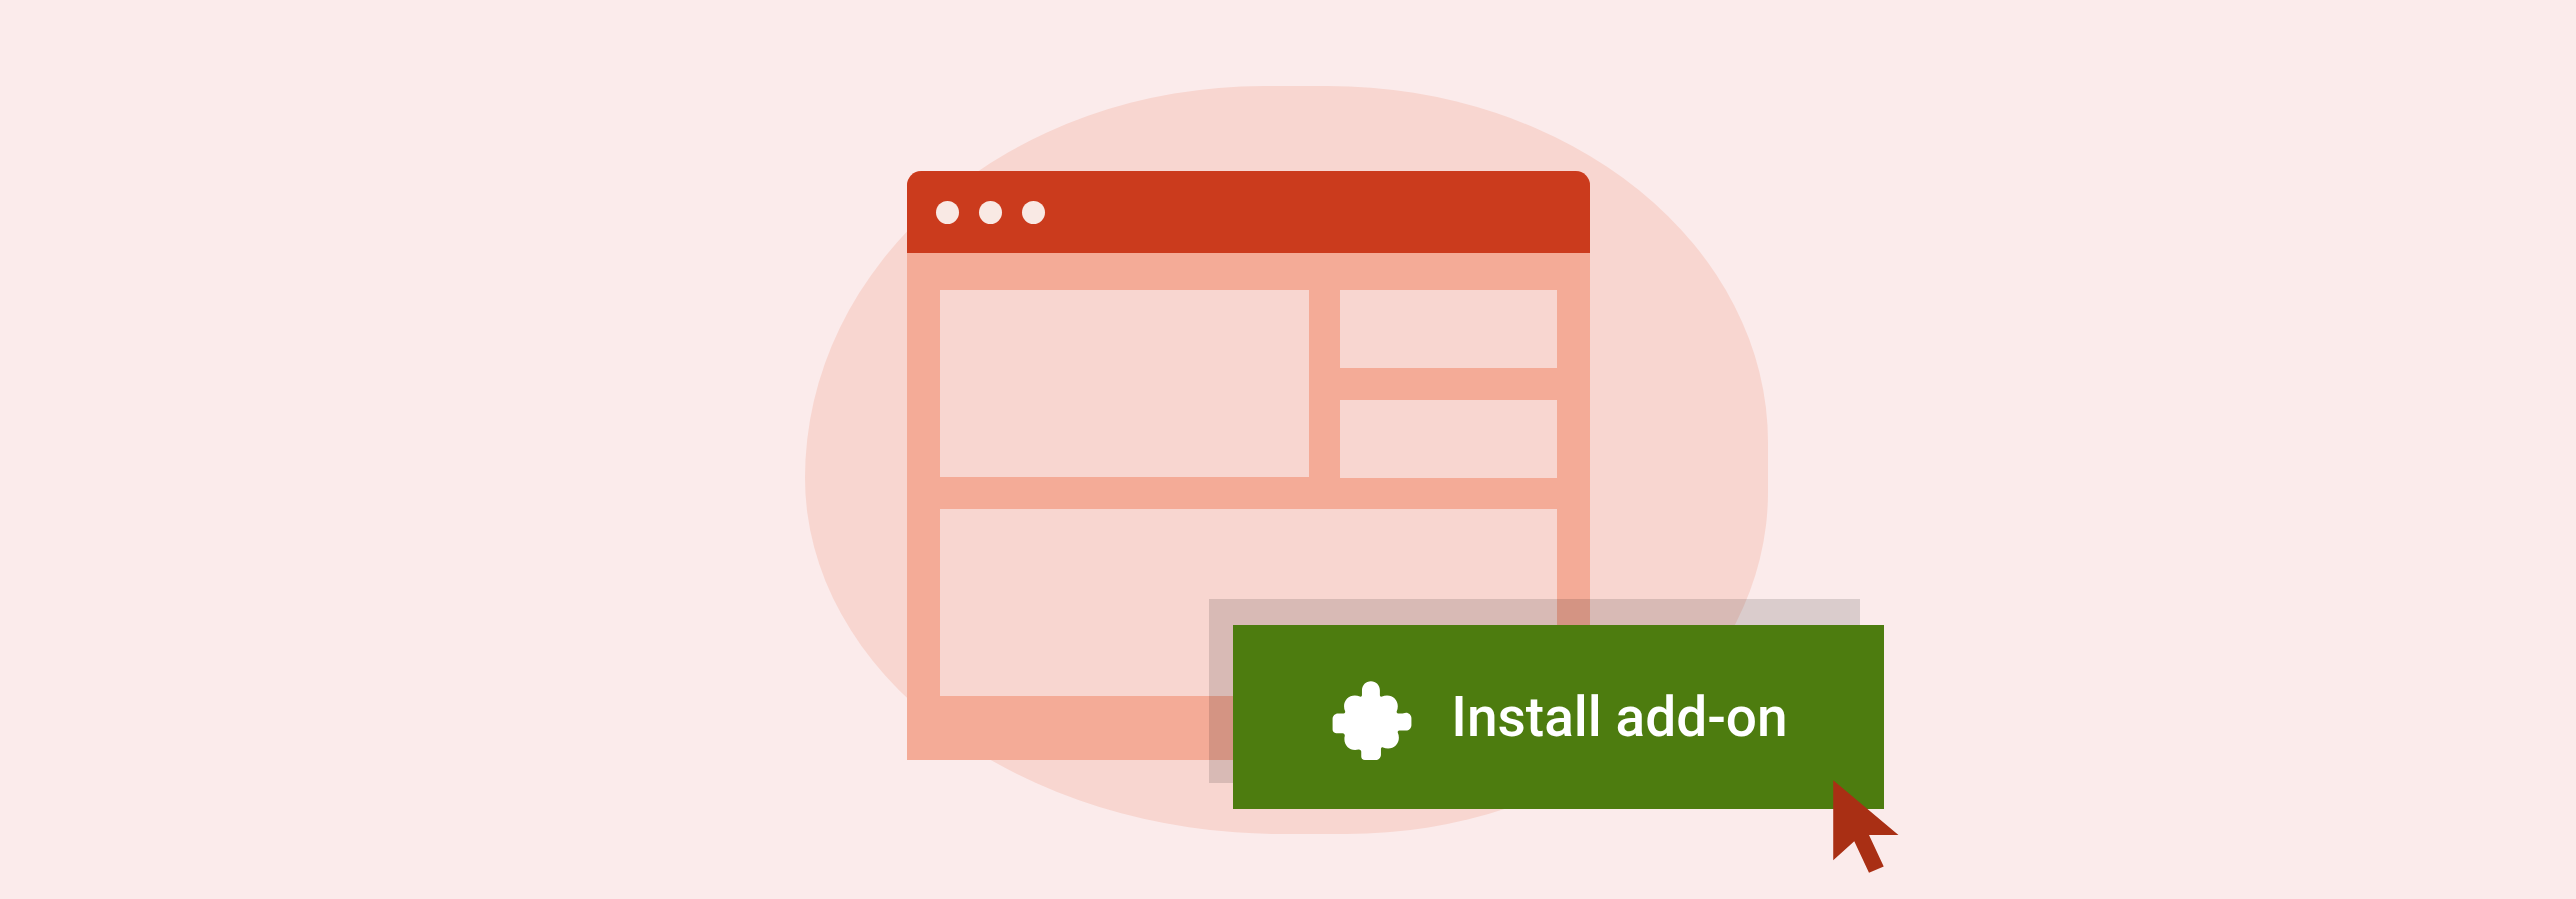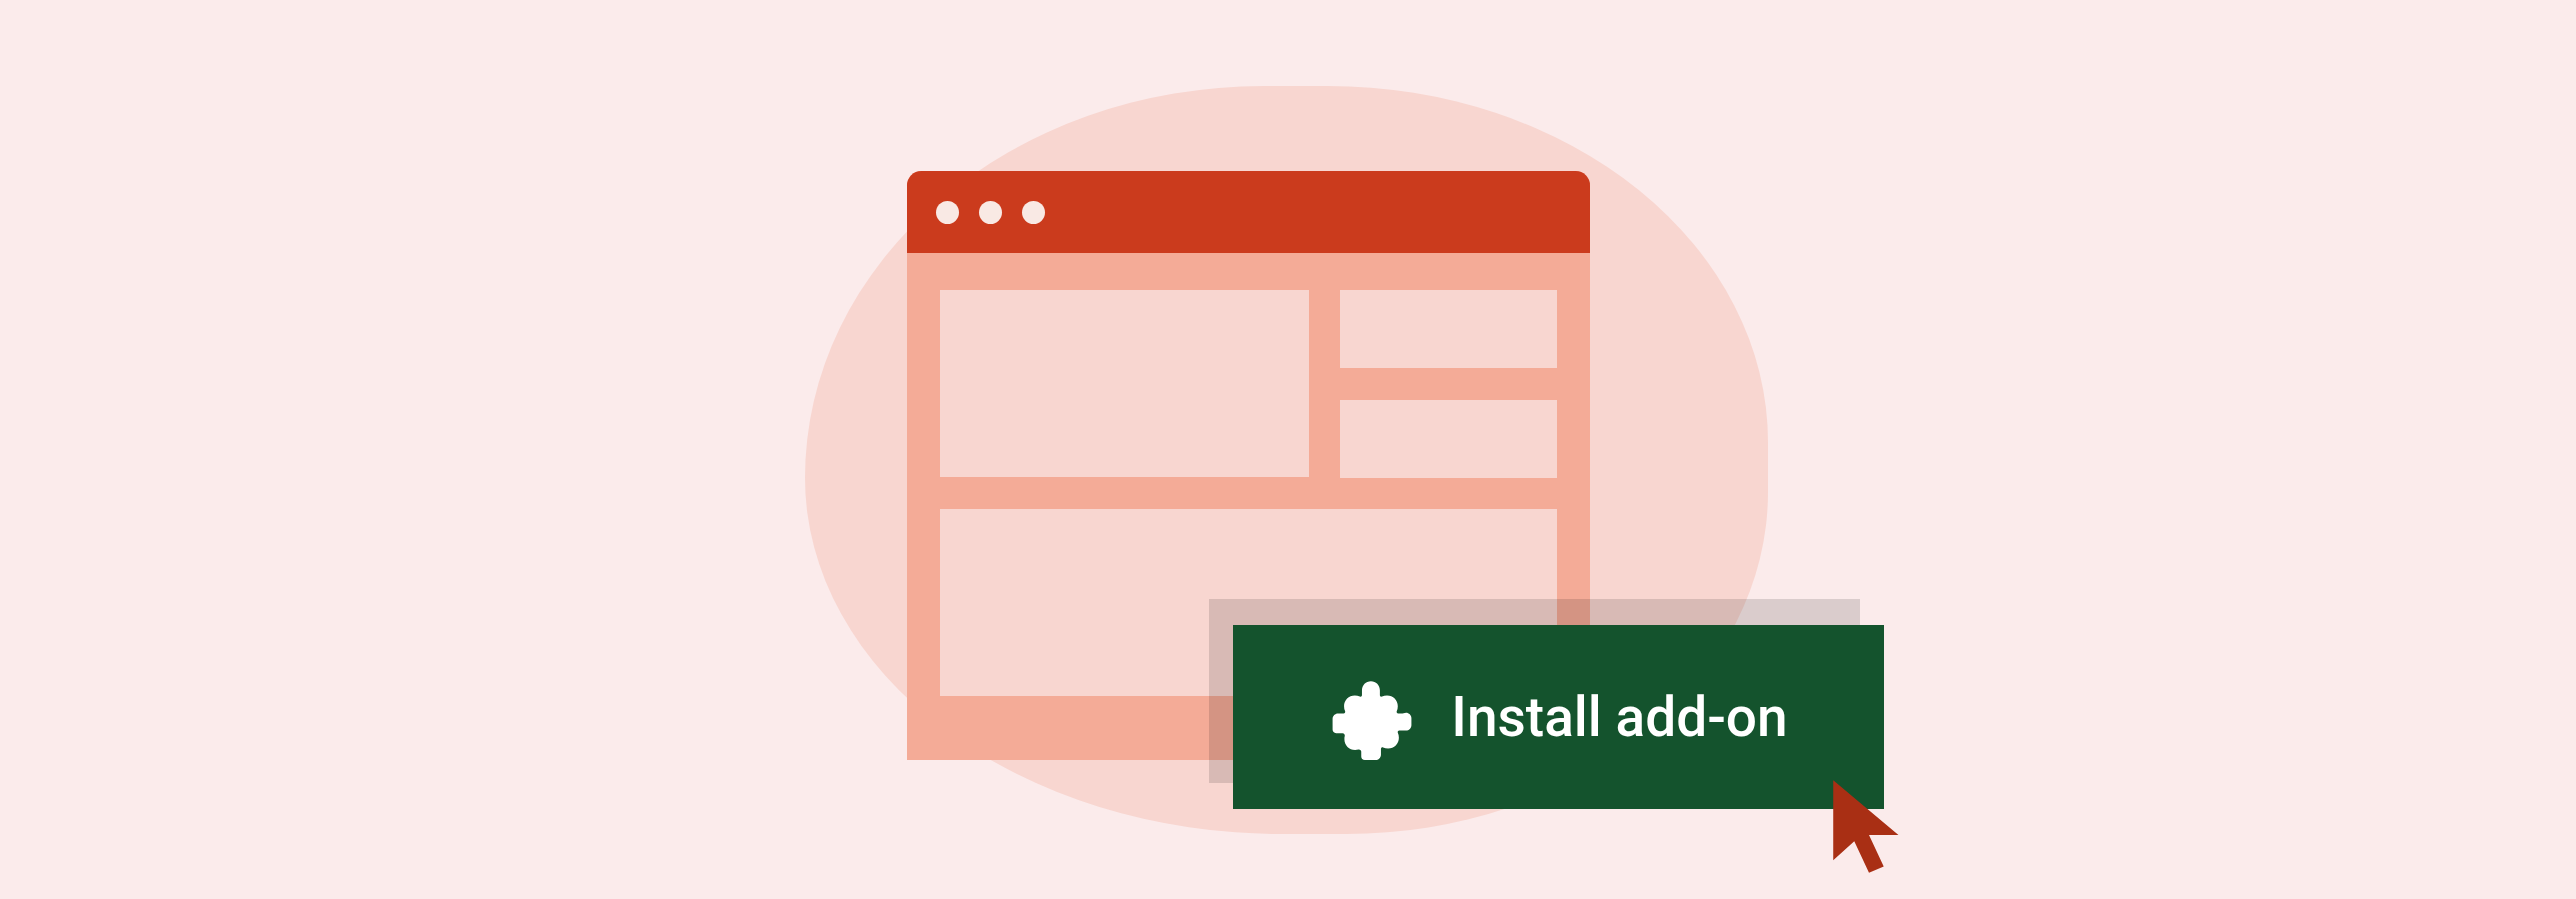--- a/index.html
+++ b/index.html
@@ -69,21 +69,21 @@
     width: 651px;
     height: 184px;
     background: rgba(0,0,0,0.13);
   }
   .install-btn {
     position: absolute;
     left: 1233px;
     top: 625px;
     width: 651px;
     height: 184px;
-    background: #14532d;
+    background: #4d7c0f;
     display: flex;
     align-items: center;
     justify-content: center;
     gap: 36px;
     cursor: pointer;
   }
   .install-btn .label {
     color: #ffffff;
     font-size: 55px;
     font-weight: 500;

